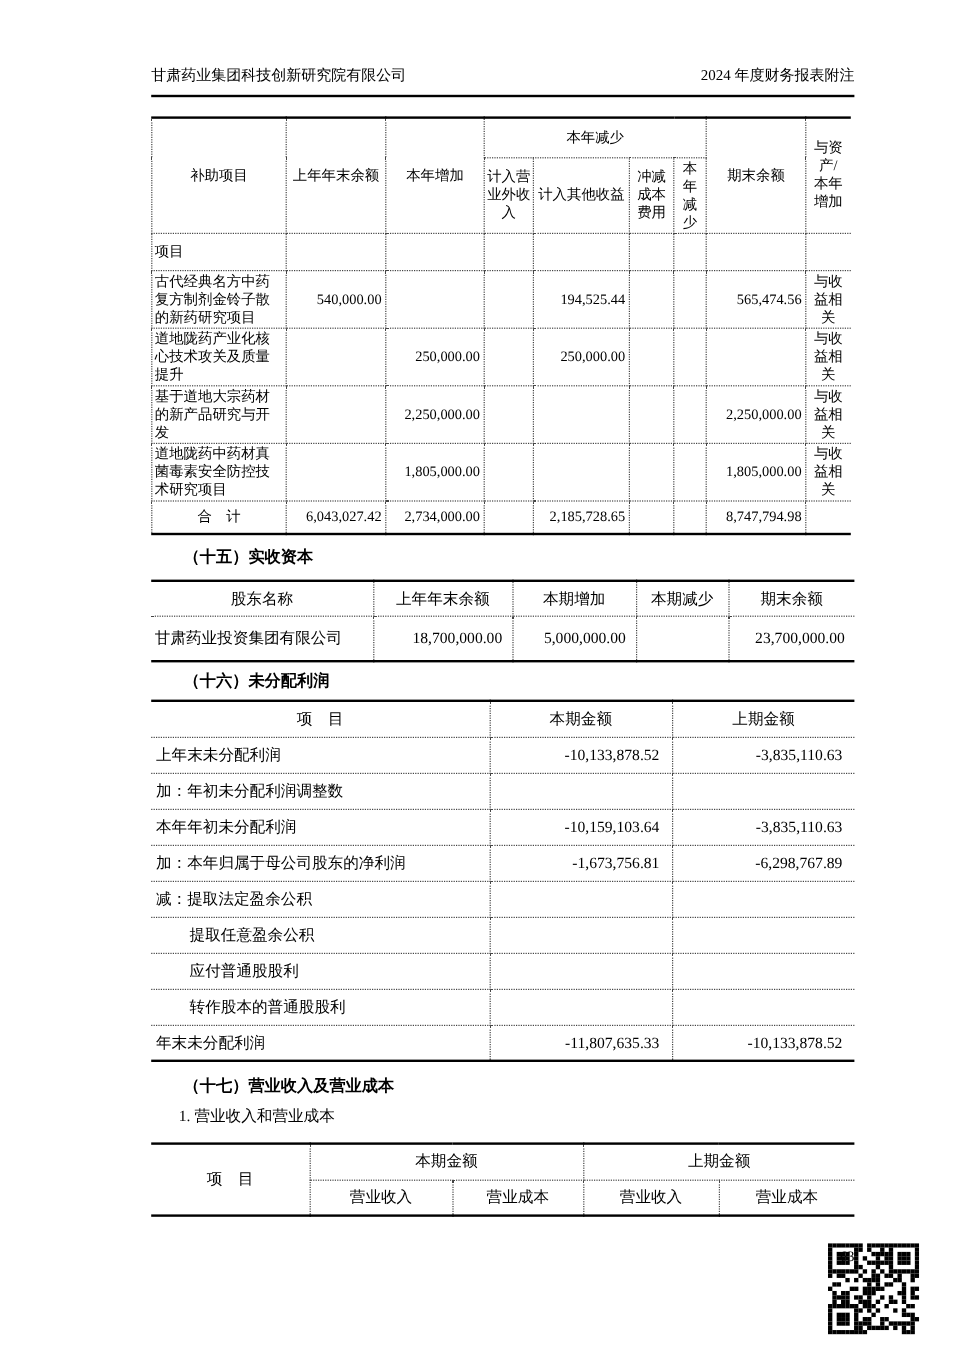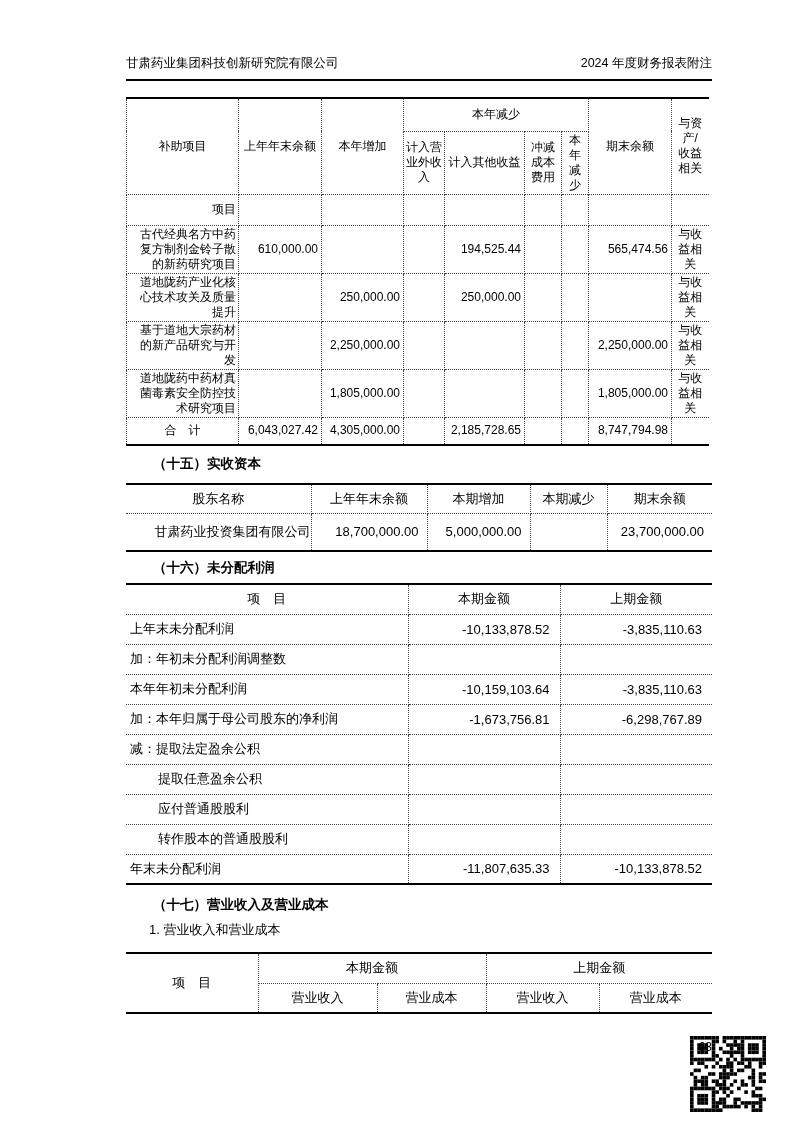--- a/index.html
+++ b/index.html
@@ -2,39 +2,39 @@
 <html><head>
 <meta charset="utf-8">
 <style>
   * { box-sizing: border-box; margin: 0; padding: 0; }
   html, body { background: #fff; }
   .page {
     position: relative;
     width: 794px; height: 1123px;
     background: #fff;
     color: #000;
-    font-family: Liberation Sans, sans-serif;
+    font-family: Liberation Serif, serif;
     overflow: hidden;
   }
   .abs { position: absolute; }
 
   
   .doc-header {
     left: 126px; top: 55px; width: 586px;
     display: flex; justify-content: space-between; align-items: flex-end;
     font-size: 12.5px;
     border-bottom: 2px solid #000;
     padding-bottom: 7px;
   }
 
   
   table { border-collapse: collapse; table-layout: fixed; }
   td { border: 1px dotted #444; vertical-align: middle; word-break: break-all; }
   .c { text-align: center; }
-  .l { text-align: right; padding-left: 3px; }
+  .l { text-align: left; padding-left: 3px; }
   .r { text-align: right; }
 
   
   .t1 { left: 126px; top: 97px; width: 582px;
         border-top: 2.5px solid #000; border-bottom: 2.5px solid #000;
         font-size: 12px; line-height: 15px; }
   .t1 td { padding: 1px 2px; }
   .t1 tr > td:last-child { border-right: none; }
   .t1 .h1 { height: 33px; }
   .t1 .h2 { height: 62px; }
@@ -96,42 +96,42 @@
       <col style="width:83px">
         <col style="width:37px">
     </colgroup>
     <tbody>
       <tr class="h1">
         <td class="c" rowspan="2">补助项目</td>
         <td class="c" rowspan="2">上年年末余额</td>
         <td class="c" rowspan="2">本年增加</td>
         <td class="c" colspan="4">本年减少</td>
         <td class="c" rowspan="2">期末余额</td>
-        <td class="c rel" rowspan="2">与资产/收益相关</td>
+        <td class="c rel" rowspan="2">与资产/本年增加</td>
       </tr>
       <tr class="h2">
         <td class="c">计入营业外收入</td>
         <td class="c">计入其他收益</td>
         <td class="c">冲减成本费用</td>
         <td class="c">本年减少</td>
       </tr>
       <tr class="row-proj">
         <td class="l">项目</td>
         <td class="r num"></td>
         <td class="r num"></td>
         <td class="r num"></td>
         <td class="r num"></td>
         <td class="r num"></td>
         <td class="r num"></td>
         <td class="r num"></td>
         <td class="rel"></td>
       </tr>
       <tr class="row-data">
         <td class="l">古代经典名方中药复方制剂金铃子散的新药研究项目</td>
-        <td class="r num">610,000.00</td>
+        <td class="r num">540,000.00</td>
         <td class="r num"></td>
         <td class="r num"></td>
         <td class="r num">194,525.44</td>
         <td class="r num"></td>
         <td class="r num"></td>
         <td class="r num">565,474.56</td>
         <td class="rel">与收益相关</td>
       </tr>
       <tr class="row-data">
         <td class="l">道地陇药产业化核心技术攻关及质量提升</td>
@@ -162,21 +162,21 @@
         <td class="r num"></td>
         <td class="r num"></td>
         <td class="r num"></td>
         <td class="r num"></td>
         <td class="r num">1,805,000.00</td>
         <td class="rel">与收益相关</td>
       </tr>
       <tr class="row-total">
         <td class="c">合　计</td>
         <td class="r num">6,043,027.42</td>
-        <td class="r num">4,305,000.00</td>
+        <td class="r num">2,734,000.00</td>
         <td class="r num"></td>
         <td class="r num">2,185,728.65</td>
         <td class="r num"></td>
         <td class="r num"></td>
         <td class="r num">8,747,794.98</td>
         <td class="rel"></td>
       </tr>
     </tbody>
   </table>
 

